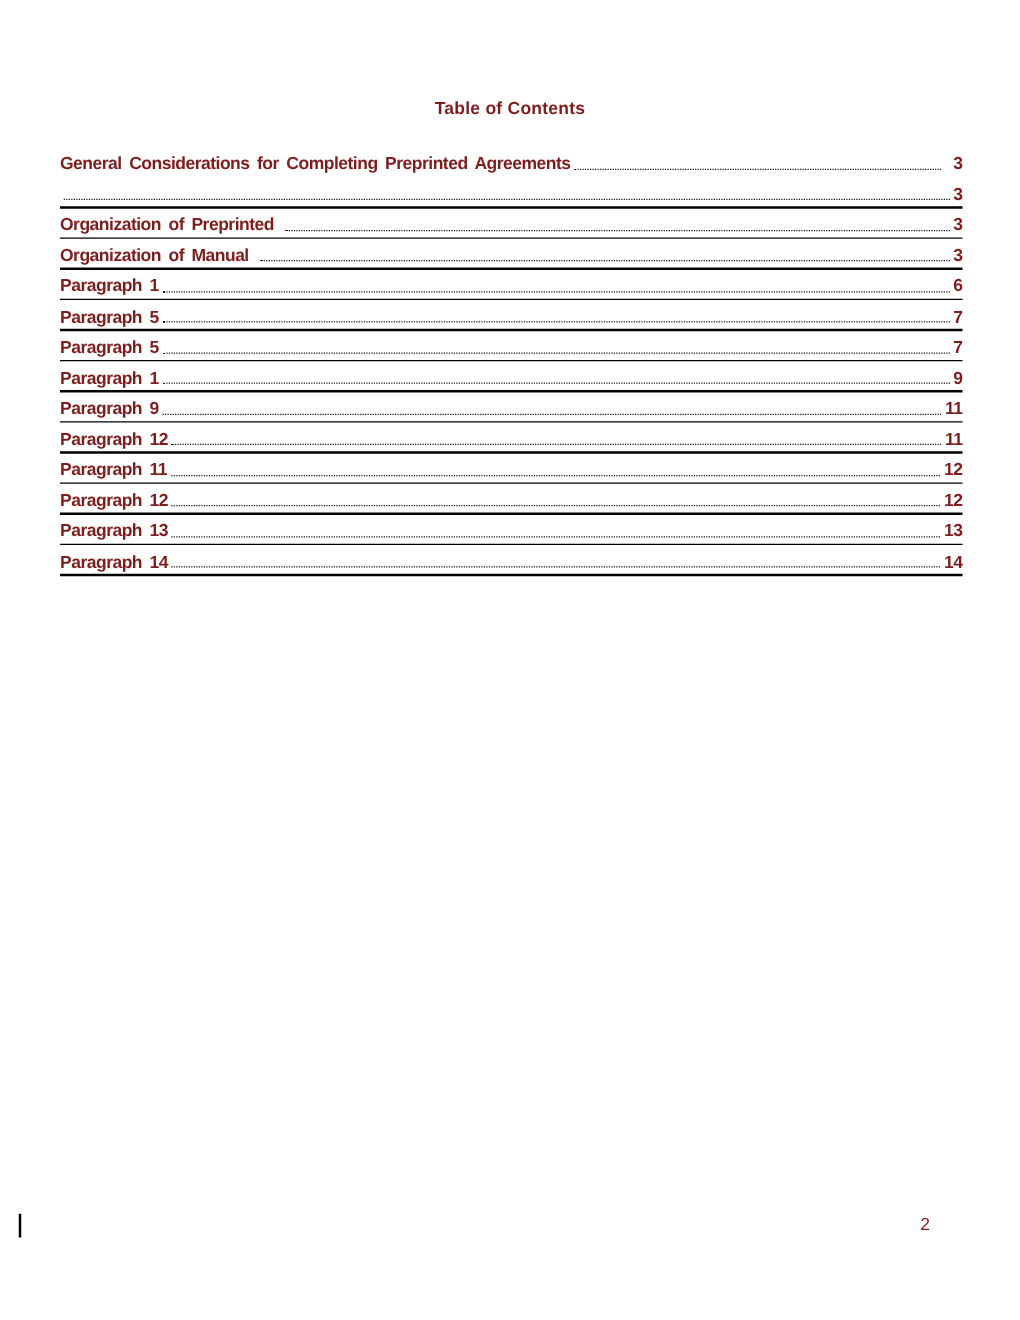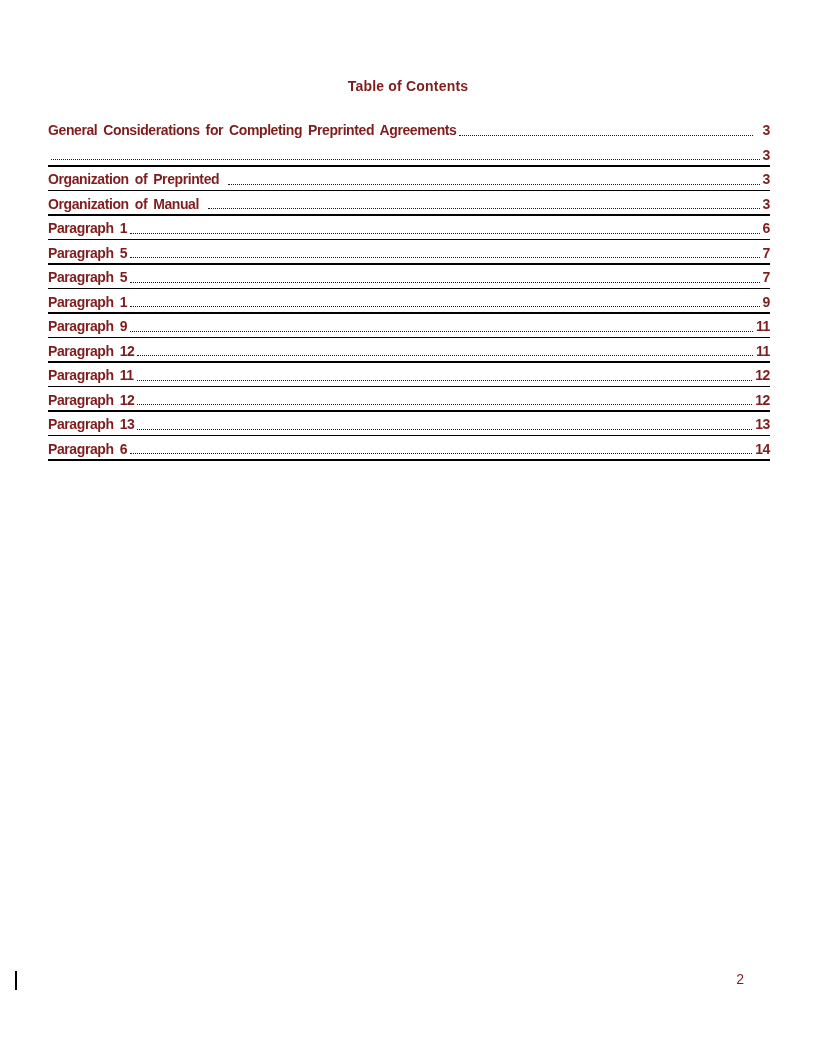--- a/index.html
+++ b/index.html
@@ -160,21 +160,21 @@
     <span class="toc-label">Paragraph 12</span>
     <span class="toc-leader"></span>
     <span class="toc-page">12</span>
   </div>
       <div class="toc-row underlined">
     <span class="toc-label">Paragraph 13</span>
     <span class="toc-leader"></span>
     <span class="toc-page">13</span>
   </div>
       <div class="toc-row underlined">
-    <span class="toc-label">Paragraph 6</span>
+    <span class="toc-label">Paragraph 14</span>
     <span class="toc-leader"></span>
     <span class="toc-page">14</span>
   </div>
     </div>
 
   <div class="cursor-bar"></div>
 
   <div class="footer-pagenum">2</div>
 
 </div>

